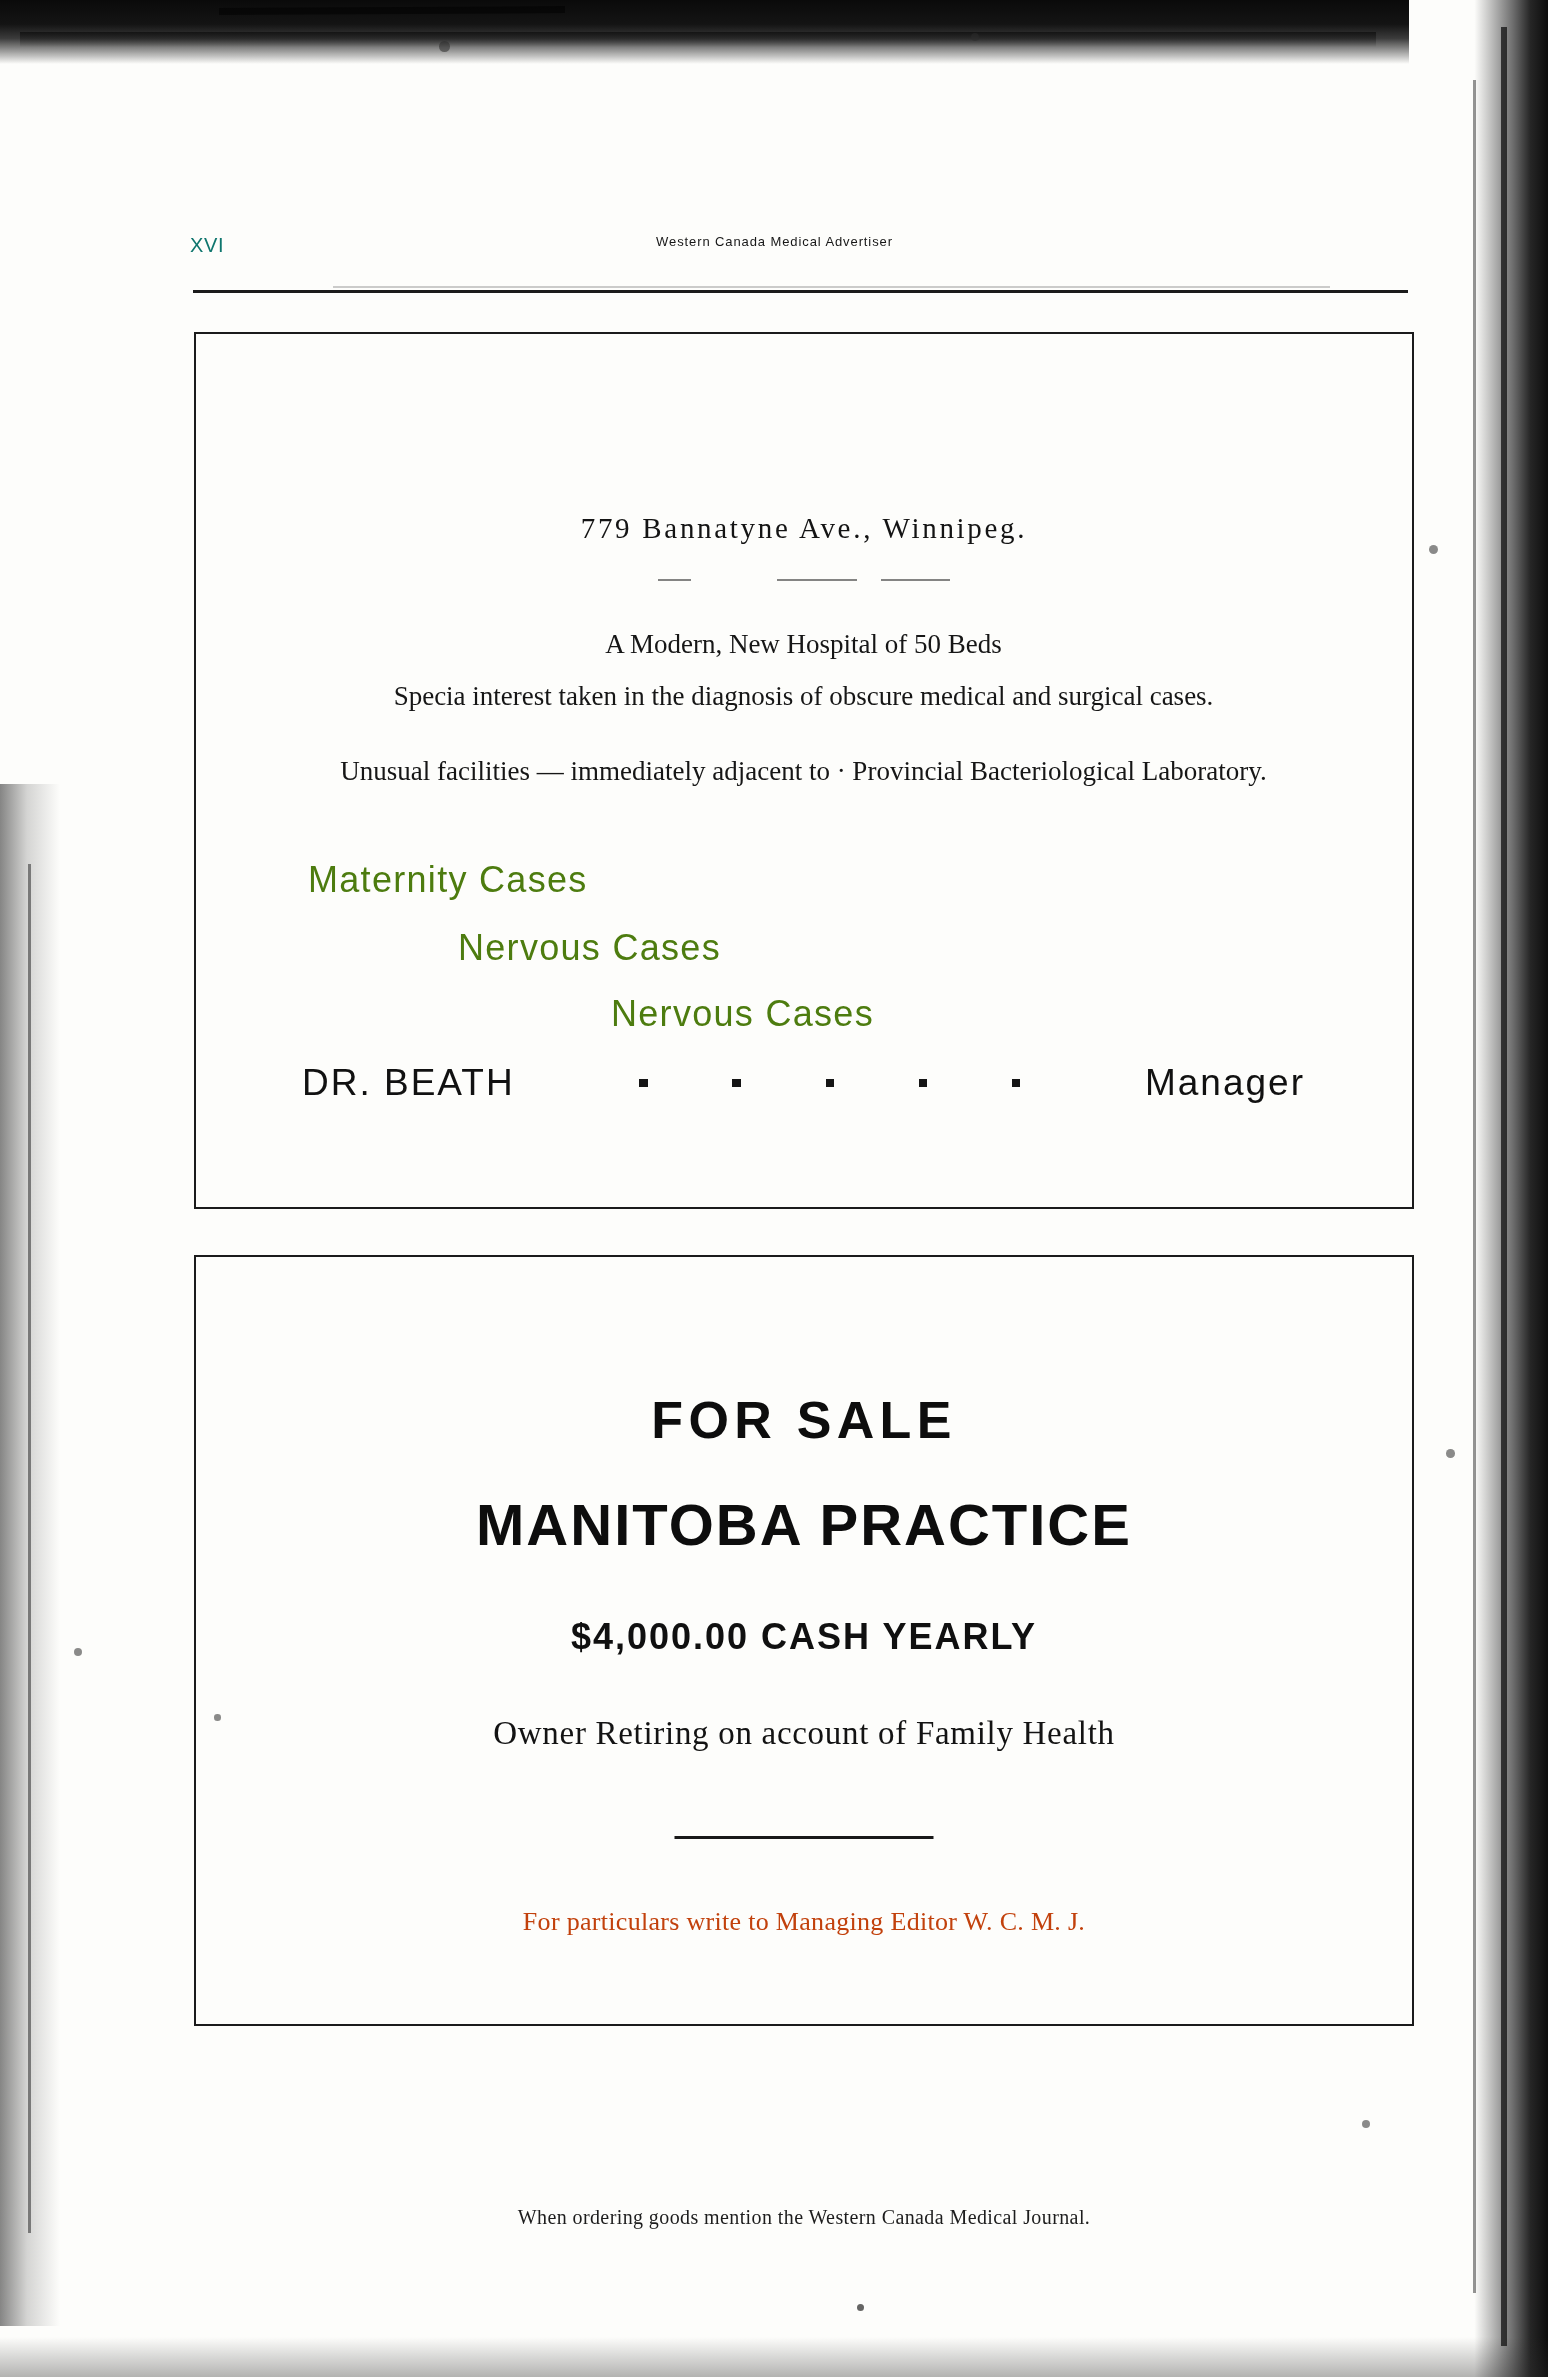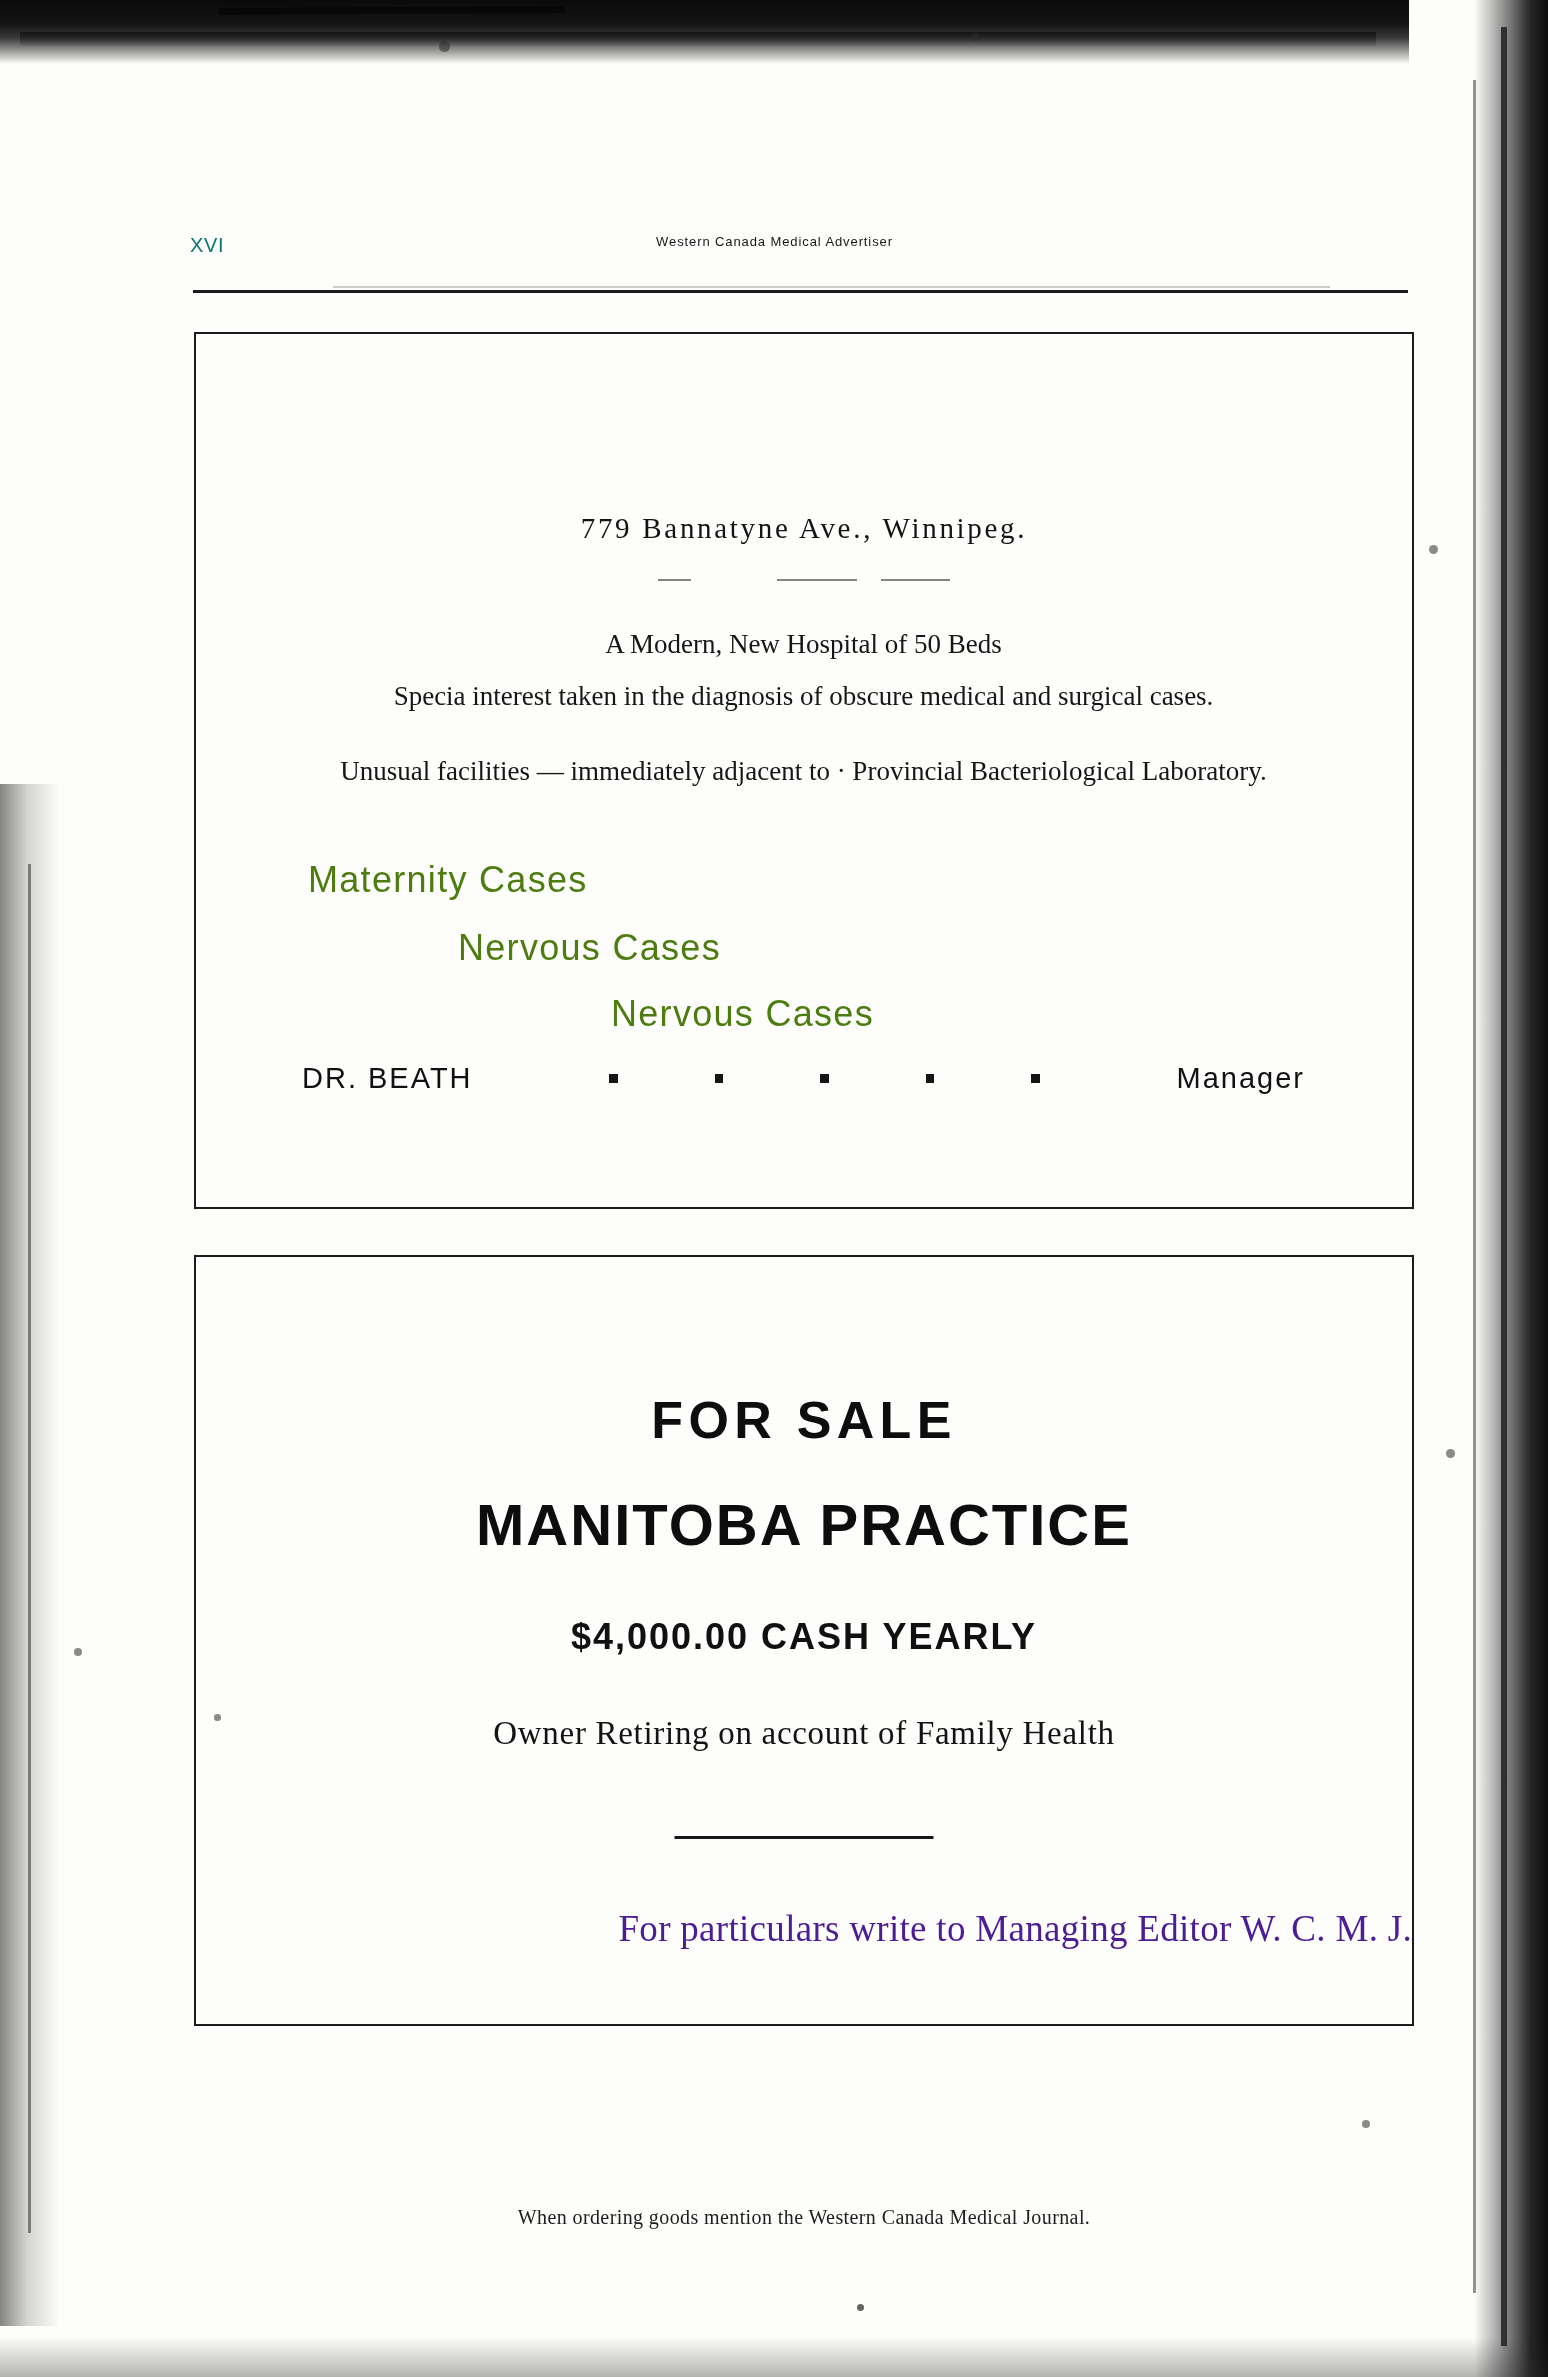--- a/index.html
+++ b/index.html
@@ -226,21 +226,21 @@
 
   .hosp-manager {
     position: absolute;
     top: 728px;
     left: 106px;
     width: calc(100% - 213px);
     display: flex;
     align-items: center;
     justify-content: space-between;
     font-family: "Liberation Sans", sans-serif;
-    font-size: 29px;
+    font-size: 37px;
     letter-spacing: 2px;
     color: #111;
   }
   .dotrow {
     flex: 1;
     display: flex;
     align-items: center;
     justify-content: space-evenly;
     padding: 0 40px;
   }
@@ -294,25 +294,25 @@
   .fs-rule {
     position: absolute;
     top: 579px; left: 50%;
     transform: translateX(-50%);
     width: 259px; height: 3.3px;
     background: #191919;
   }
   .fs-particulars {
     position: absolute;
     top: 650px; left: 0; width: 100%;
-    text-align: right;
-    font-family: "Liberation Serif", serif;
-    font-size: 37px;
+    text-align: center;
+    font-family: "Liberation Serif", serif;
+    font-size: 26px;
     letter-spacing: 0.3px;
-    color: #4c1d95;
+    color: #c2410c;
   }
 
   
   .footer-note {
     position: absolute;
     top: 2206px;
     left: 194px;
     width: 1220px;
     text-align: center;
     font-family: "Liberation Serif", serif;

